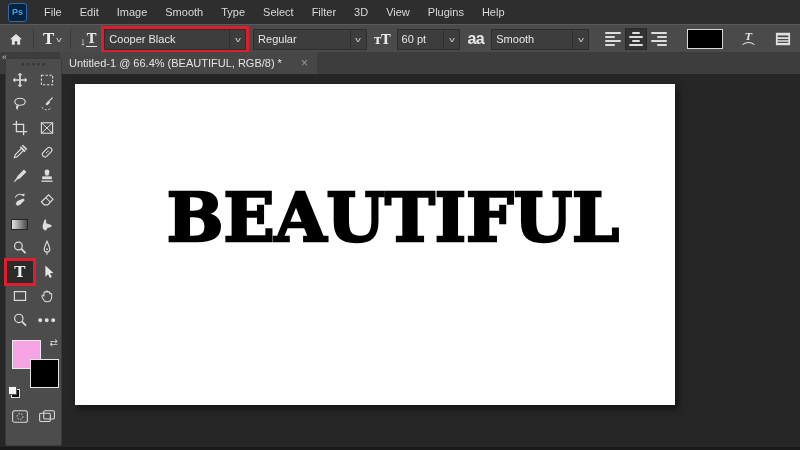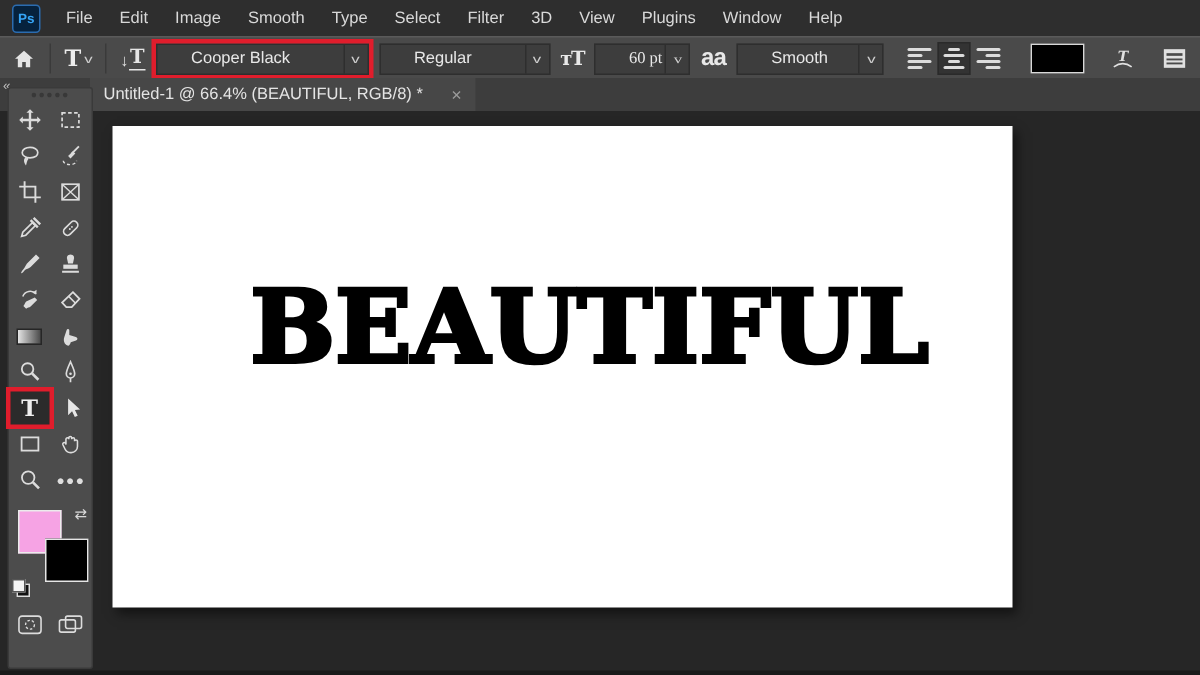--- a/index.html
+++ b/index.html
@@ -21,26 +21,26 @@
   .ob-sep{width:1px;height:20px;background:#3a3a3a;margin:0 2px;}
   .ob-icon{color:#e2e2e2;display:flex;align-items:center;justify-content:center;}
   .home-icon svg{display:block;}
   .tool-preset{display:flex;align-items:center;gap:3px;color:#ececec;}
   .tp-T{font-family:"DejaVu Serif",serif;font-weight:bold;font-size:15px;}
   .tp-chev,.combo-chev{font-size:8px;color:#cfcfcf;transform:scaleX(1.4);}
   .orient{color:#e6e6e6;font-size:11px;display:flex;align-items:flex-end;}
   .orient .ol{font-family:"DejaVu Serif",serif;font-weight:bold;font-size:13px;border-bottom:1.5px solid #e6e6e6;padding:0 1px;}
   .combo{height:19px;background:#3d3d3d;border:1px solid #2e2e2e;display:flex;align-items:center;
          color:#e8e8e8;font-size:11px;}
-  .combo .val{flex:1;padding:0 22px;white-space:nowrap;overflow:hidden;}
+  .combo .val{flex:1;padding:0 4px;white-space:nowrap;overflow:hidden;}
   .combo .chev-cell{width:15px;align-self:stretch;border-left:1px solid #2e2e2e;
          display:flex;align-items:center;justify-content:center;}
   .combo-family{width:140px;outline:3px solid var(--red);outline-offset:0px;}
   .combo-style{width:112px;align-items:center;}
-  .combo-size{width:62px;font-family:Liberation Serif, serif;}
+  .combo-size{width:62px;}
   .combo-aa{width:96px;}
   .size-icon{font-size:13px;font-weight:bold;color:#e8e8e8;font-family:"DejaVu Serif",serif;letter-spacing:-1px;}
   .aa-icon{font-size:16px;font-weight:bold;color:#e8e8e8;letter-spacing:-0.5px;}
   .align-group{display:flex;gap:1px;margin-left:6px;}
   .align-btn{width:22px;height:22px;display:flex;flex-direction:column;justify-content:center;gap:2px;
              padding:0 3px;box-sizing:border-box;}
   .align-btn i{display:block;height:2px;background:#dcdcdc;border-radius:1px;}
   .align-left i{align-self:flex-start;} .align-right i{align-self:flex-end;}
   .align-center{background:#333333;border:1px solid #2a2a2a;}
   .align-center i{align-self:center;}
@@ -101,21 +101,20 @@
     <span class="menu-item">File</span>
     <span class="menu-item">Edit</span>
     <span class="menu-item">Image</span>
     <span class="menu-item">Smooth</span>
     <span class="menu-item">Type</span>
     <span class="menu-item">Select</span>
     <span class="menu-item">Filter</span>
     <span class="menu-item">3D</span>
     <span class="menu-item">View</span>
     <span class="menu-item">Plugins</span>
-    <span class="menu-item">Window</span>
     <span class="menu-item">Help</span>
   </div>
 
   <div class="optionsbar">
     <span class="ob-icon home-icon">
       <svg width="16" height="15" viewBox="0 0 20 20">
           <path d="M10 2.5 L18 9.5 H15.5 V17 H11.6 V12.4 H8.4 V17 H4.5 V9.5 H2 Z" fill="#e4e4e4"></path>
         </svg>
     </span>
     <span class="ob-sep"></span>

